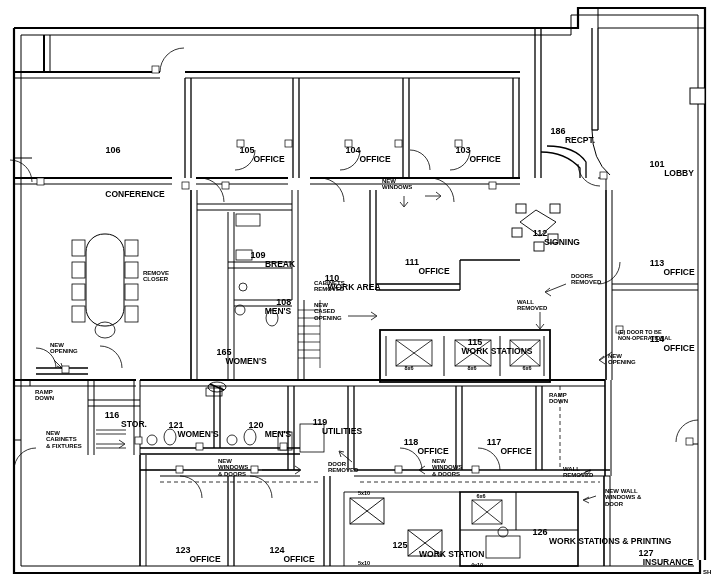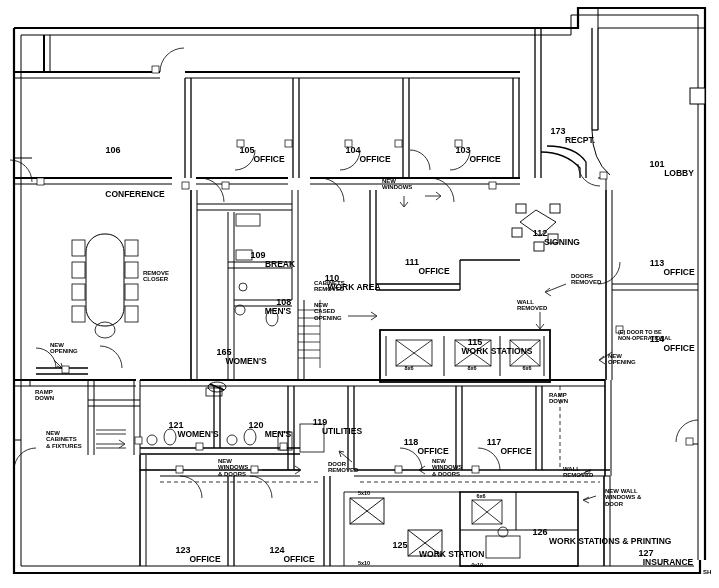--- a/index.html
+++ b/index.html
@@ -268,21 +268,21 @@
 <div class="lbl ctr" style="left:247px;top:111px;">
   <div class="num">105</div><div class="nm">OFFICE</div>
 </div>
 <div class="lbl ctr" style="left:353px;top:111px;">
   <div class="num">104</div><div class="nm">OFFICE</div>
 </div>
 <div class="lbl ctr" style="left:463px;top:111px;">
   <div class="num">103</div><div class="nm">OFFICE</div>
 </div>
 <div class="lbl ctr" style="left:558px;top:92px;">
-  <div class="num">173</div><div class="nm">RECPT.</div>
+  <div class="num">186</div><div class="nm">RECPT.</div>
 </div>
 <div class="lbl ctr" style="left:657px;top:125px;">
   <div class="num">101</div><div class="nm">LOBBY</div>
 </div>
 <div class="lbl ctr" style="left:258px;top:216px;">
   <div class="num">109</div><div class="nm">BREAK</div>
 </div>
 <div class="lbl ctr" style="left:256px;top:263px;text-align:right;">
   <div class="num">108</div><div class="nm">MEN'S</div>
 </div>
@@ -299,20 +299,23 @@
   <div class="num">112</div><div class="nm">SIGNING</div>
 </div>
 <div class="lbl ctr" style="left:657px;top:224px;">
   <div class="num">113</div><div class="nm">OFFICE</div>
 </div>
 <div class="lbl ctr" style="left:657px;top:300px;">
   <div class="num">114</div><div class="nm">OFFICE</div>
 </div>
 <div class="lbl ctr" style="left:475px;top:303px;">
   <div class="num">115</div><div class="nm">WORK STATIONS</div>
+</div>
+<div class="lbl ctr" style="left:112px;top:376px;">
+  <div class="num">116</div><div class="nm">STOR.</div>
 </div>
 <div class="lbl ctr" style="left:176px;top:386px;">
   <div class="num">121</div><div class="nm">WOMEN'S</div>
 </div>
 <div class="lbl ctr" style="left:256px;top:386px;">
   <div class="num">120</div><div class="nm">MEN'S</div>
 </div>
 <div class="lbl ctr" style="left:320px;top:383px;">
   <div class="num">119</div><div class="nm">UTILITIES</div>
 </div>

